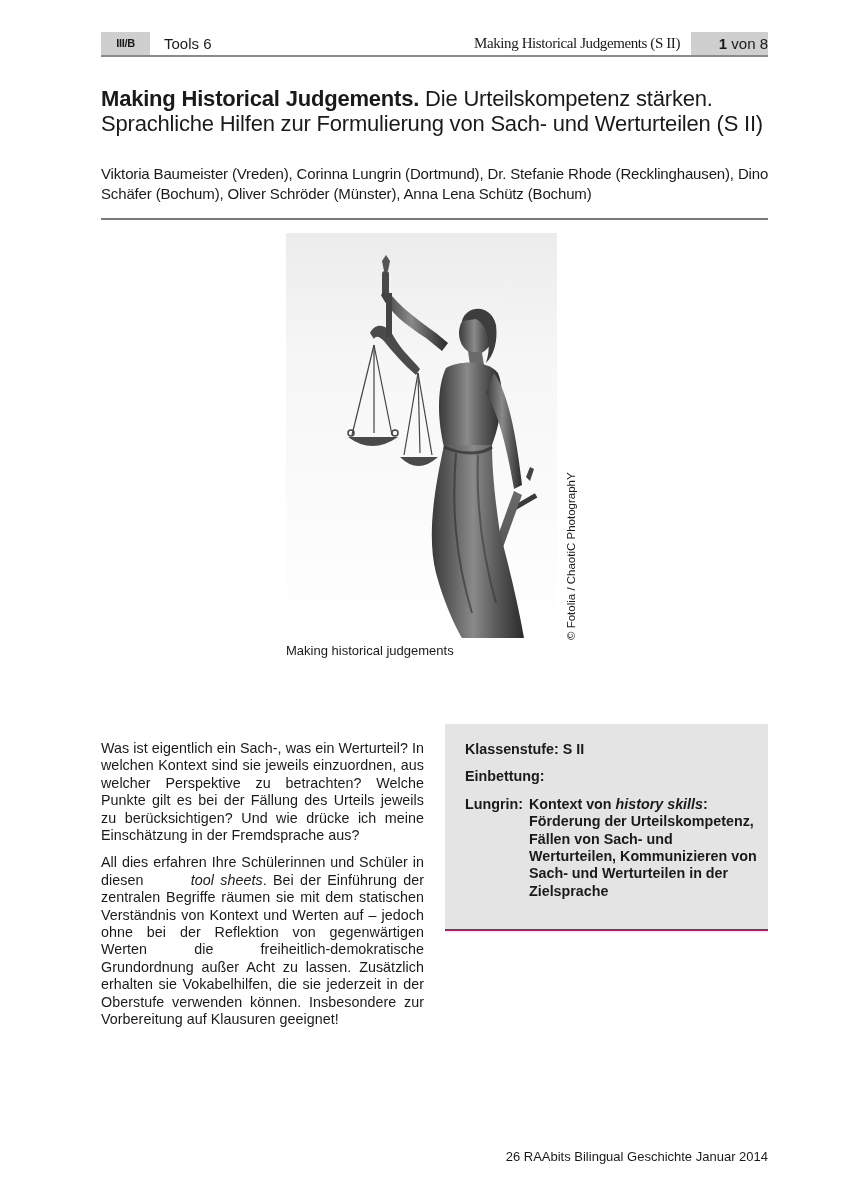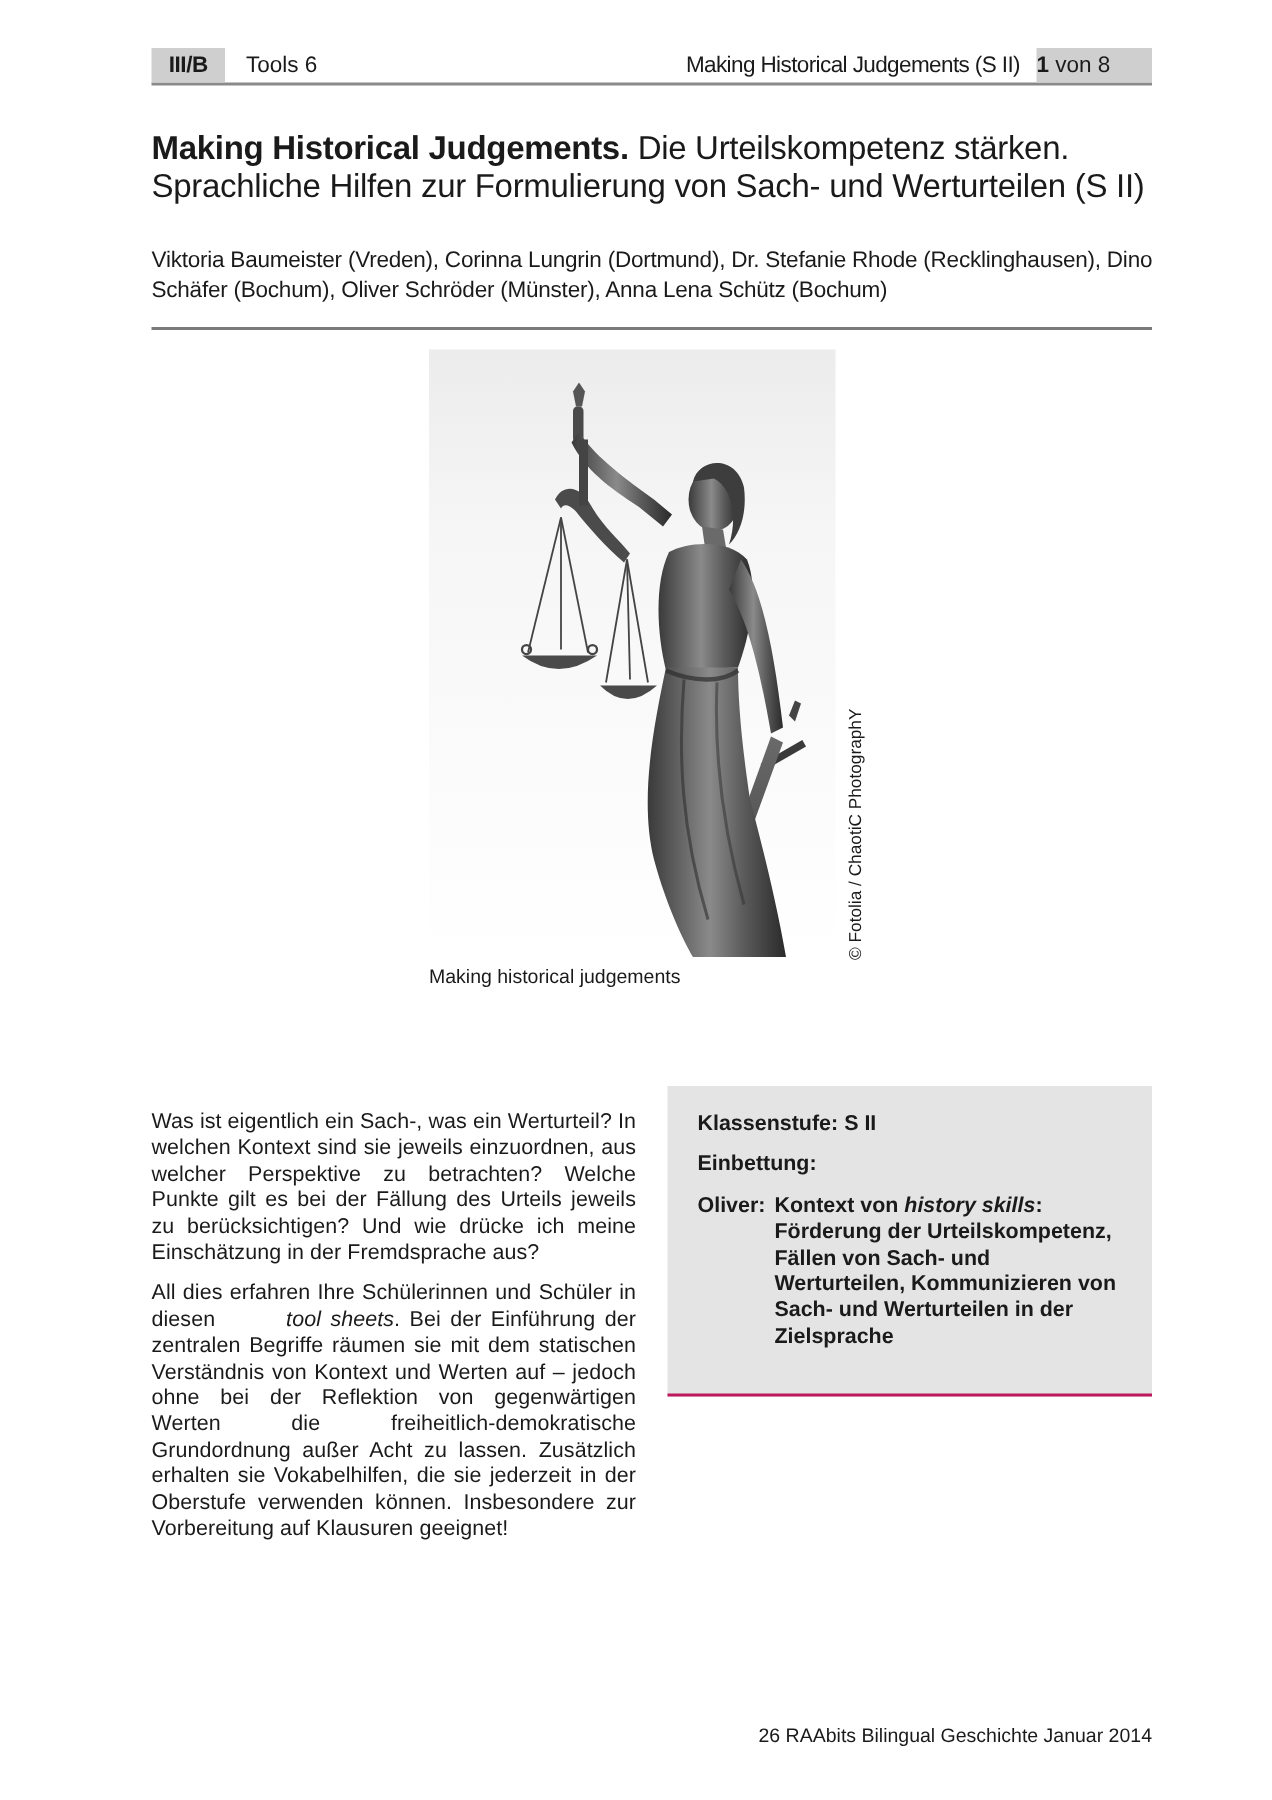--- a/index.html
+++ b/index.html
@@ -1,24 +1,24 @@
 <!DOCTYPE html>
 <html><head>
   <meta charset="utf-8">
   <style>
     * { margin: 0; padding: 0; box-sizing: border-box; }
     html, body { width: 848px; height: 1200px; background: #ffffff; }
     body { position: relative; font-family: "Liberation Sans", sans-serif; color: #1a1a1a; overflow: hidden; }
 
     
     .hdr { position: absolute; top: 32px; left: 101px; width: 667px; height: 25px; border-bottom: 2px solid #8a8a8a; }
-    .hdr .unit { position: absolute; left: 0; top: 0; width: 49px; height: 23px; background: #cfcfcf; font-weight: bold; font-size: 15px; line-height: 23px; text-align: center; letter-spacing: -0.3px; }
+    .hdr .unit { position: absolute; left: 0; top: 0; width: 49px; height: 23px; background: #cfcfcf; font-weight: bold; font-size: 11px; line-height: 23px; text-align: center; letter-spacing: -0.3px; }
     .hdr .series { position: absolute; left: 63px; top: 0; font-size: 15px; line-height: 23px; }
-    .hdr .title { position: absolute; right: 88px; top: 0; font-size: 15px; line-height: 23px; letter-spacing: -0.4px; }
-    .hdr .page { position: absolute; right: 0; top: 0; width: 77px; height: 23px; background: #cfcfcf; font-size: 15px; line-height: 23px; text-align: left; }
+    .hdr .title { position: absolute; right: 88px; top: 0; font-size: 15px; line-height: 23px; letter-spacing: -0.4px; font-family: Liberation Serif, serif; }
+    .hdr .page { position: absolute; right: 0; top: 0; width: 77px; height: 23px; background: #cfcfcf; font-size: 15px; line-height: 23px; text-align: right; }
     .hdr .page b { font-weight: bold; }
 
     
     .main-title { position: absolute; top: 86px; left: 101px; width: 670px; font-size: 22px; line-height: 25px; letter-spacing: -0.2px; }
     .main-title b { font-weight: bold; }
     .authors { position: absolute; top: 164px; left: 101px; width: 675px; font-size: 15px; line-height: 20px; letter-spacing: -0.15px; }
     .divider { position: absolute; top: 218px; left: 101px; width: 667px; height: 2px; background: #7a7a7a; }
 
     
     .figure { position: absolute; top: 233px; left: 286px; width: 271px; height: 405px; background: linear-gradient(180deg, #ececec 0%, #f6f6f6 30%, #ffffff 100%); overflow: hidden; }
@@ -120,18 +120,18 @@
 
 <div class="infobox">
   <div class="row">
     <span class="lbl">Klassenstufe:</span>
     <span class="val" style="padding-left:4px">S II</span>
   </div>
   <div class="row">
     <span class="lbl">Einbettung:</span>
   </div>
   <div class="row">
-    <span class="lbl">Oliver:</span>
+    <span class="lbl">Lungrin:</span>
     <span class="val" style="padding-left:6px; width:236px"><span>Kontext von </span><i>history skills</i><span>: Förderung der Urteilskompetenz, Fällen von Sach- und Werturteilen, Kommunizieren von Sach- und Werturteilen in der Zielsprache</span></span>
   </div>
 </div>
 
 <div class="footer">26  RAAbits Bilingual Geschichte Januar 2014</div>
 
 </body></html>

